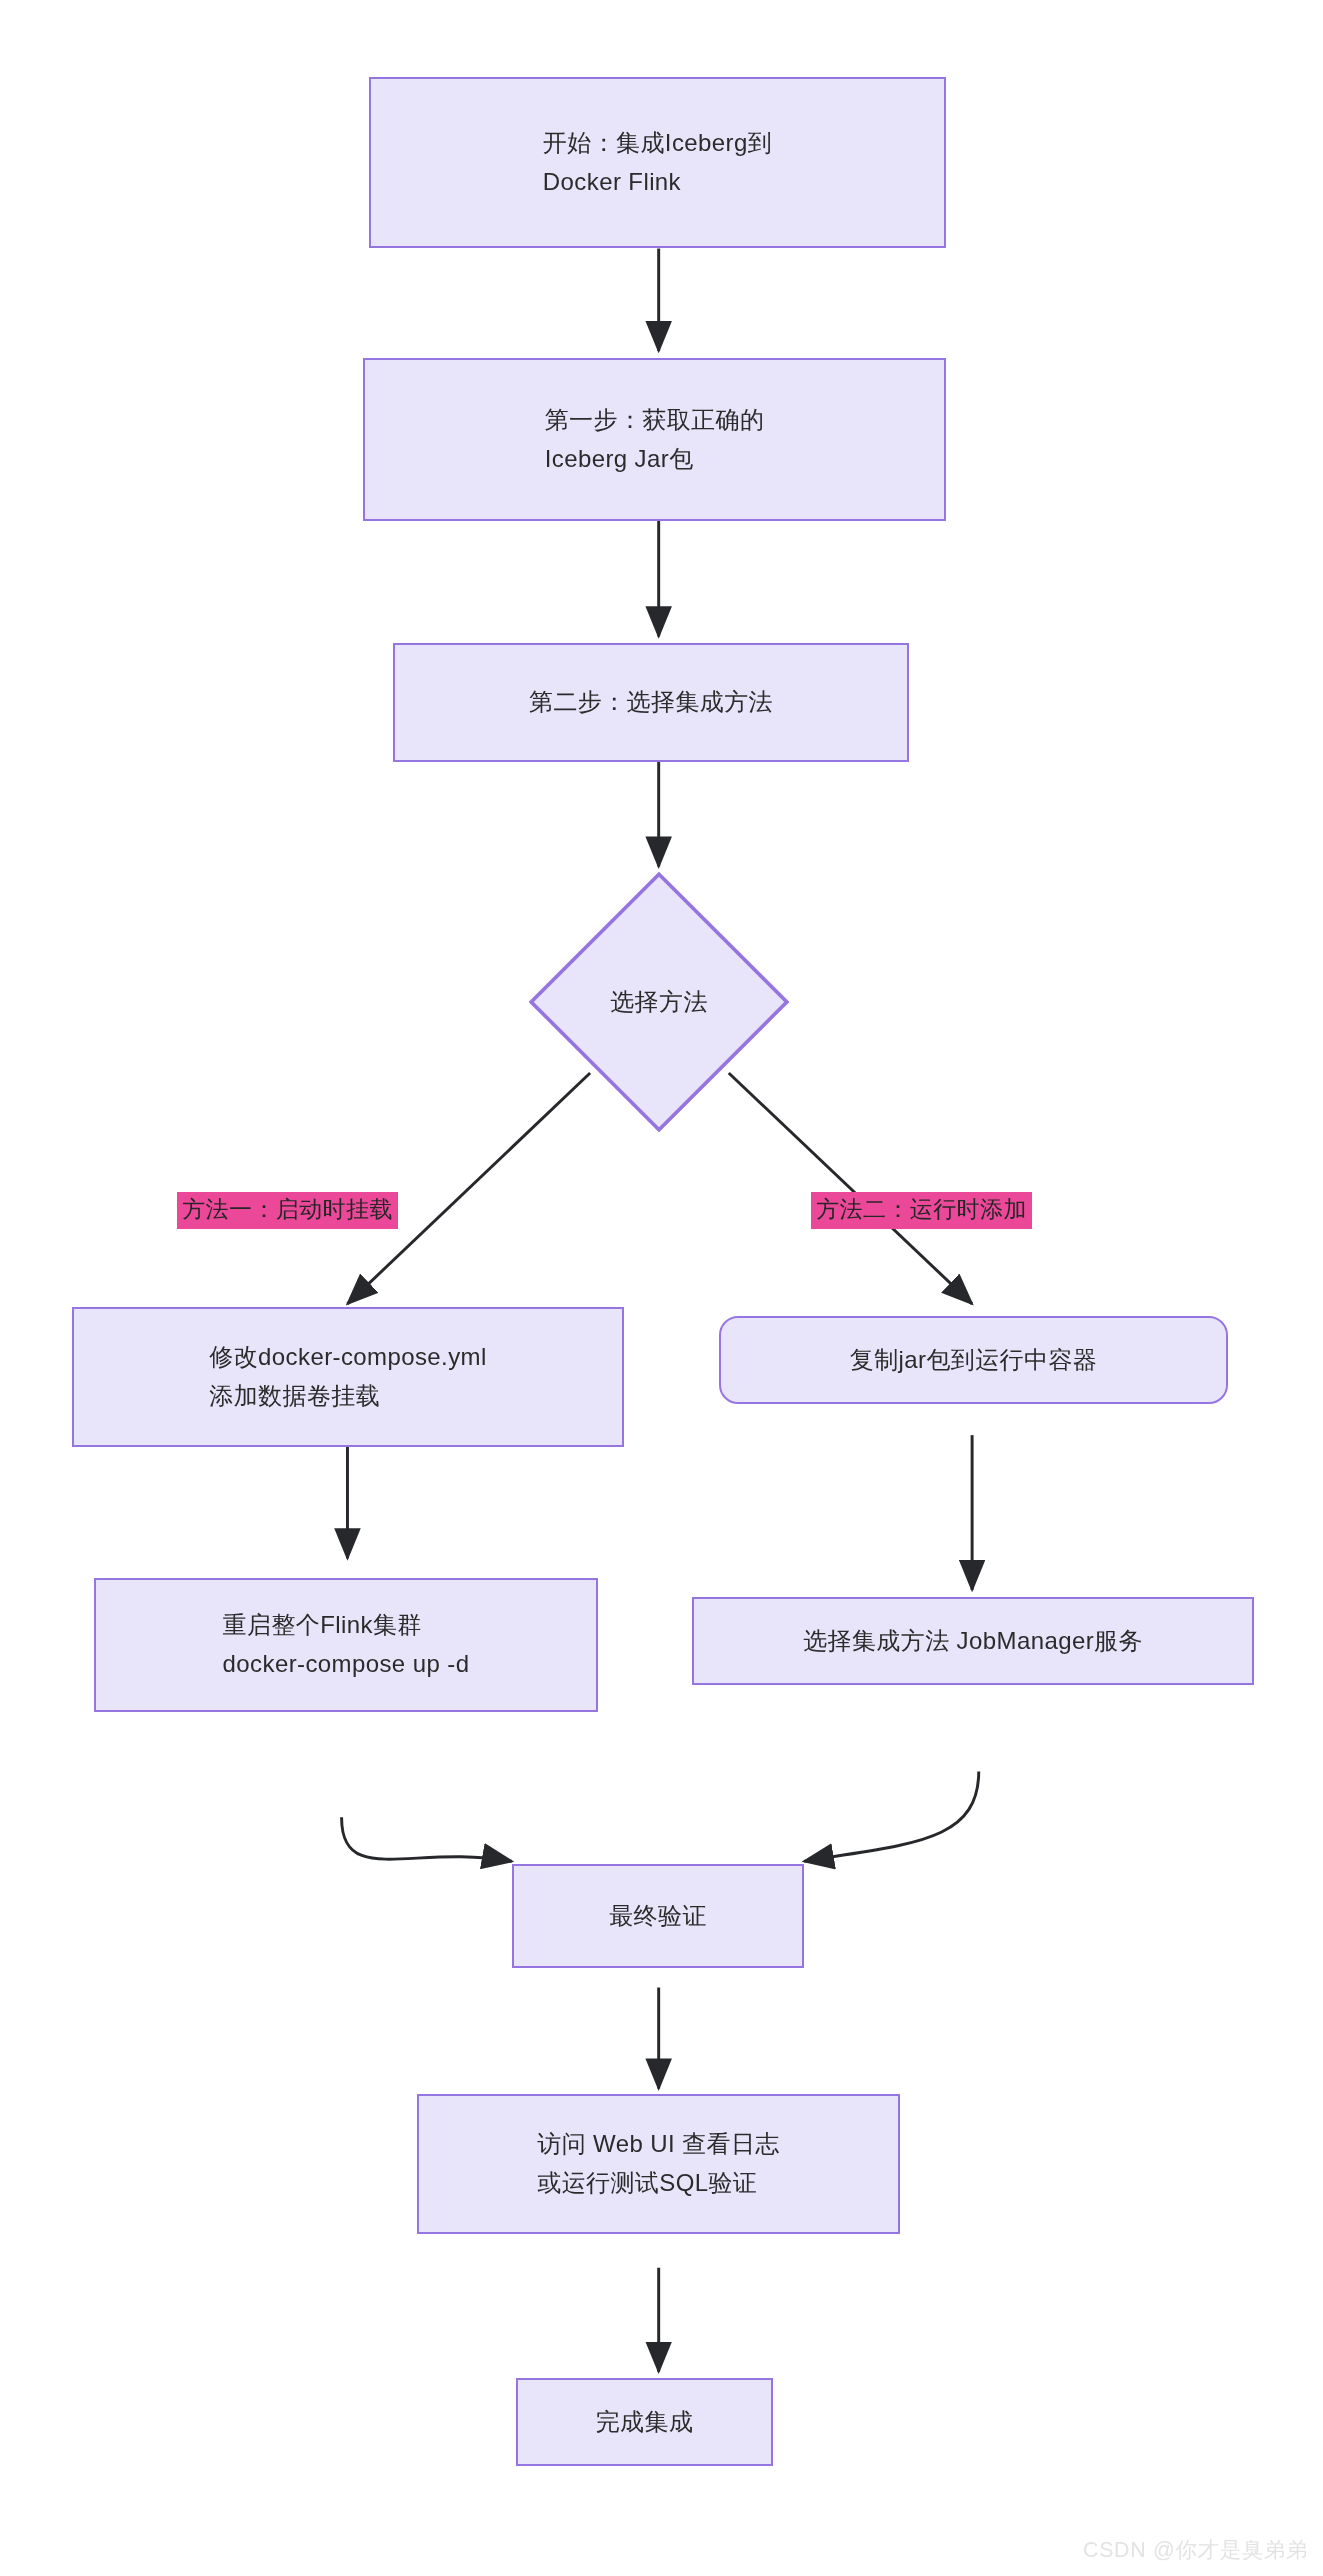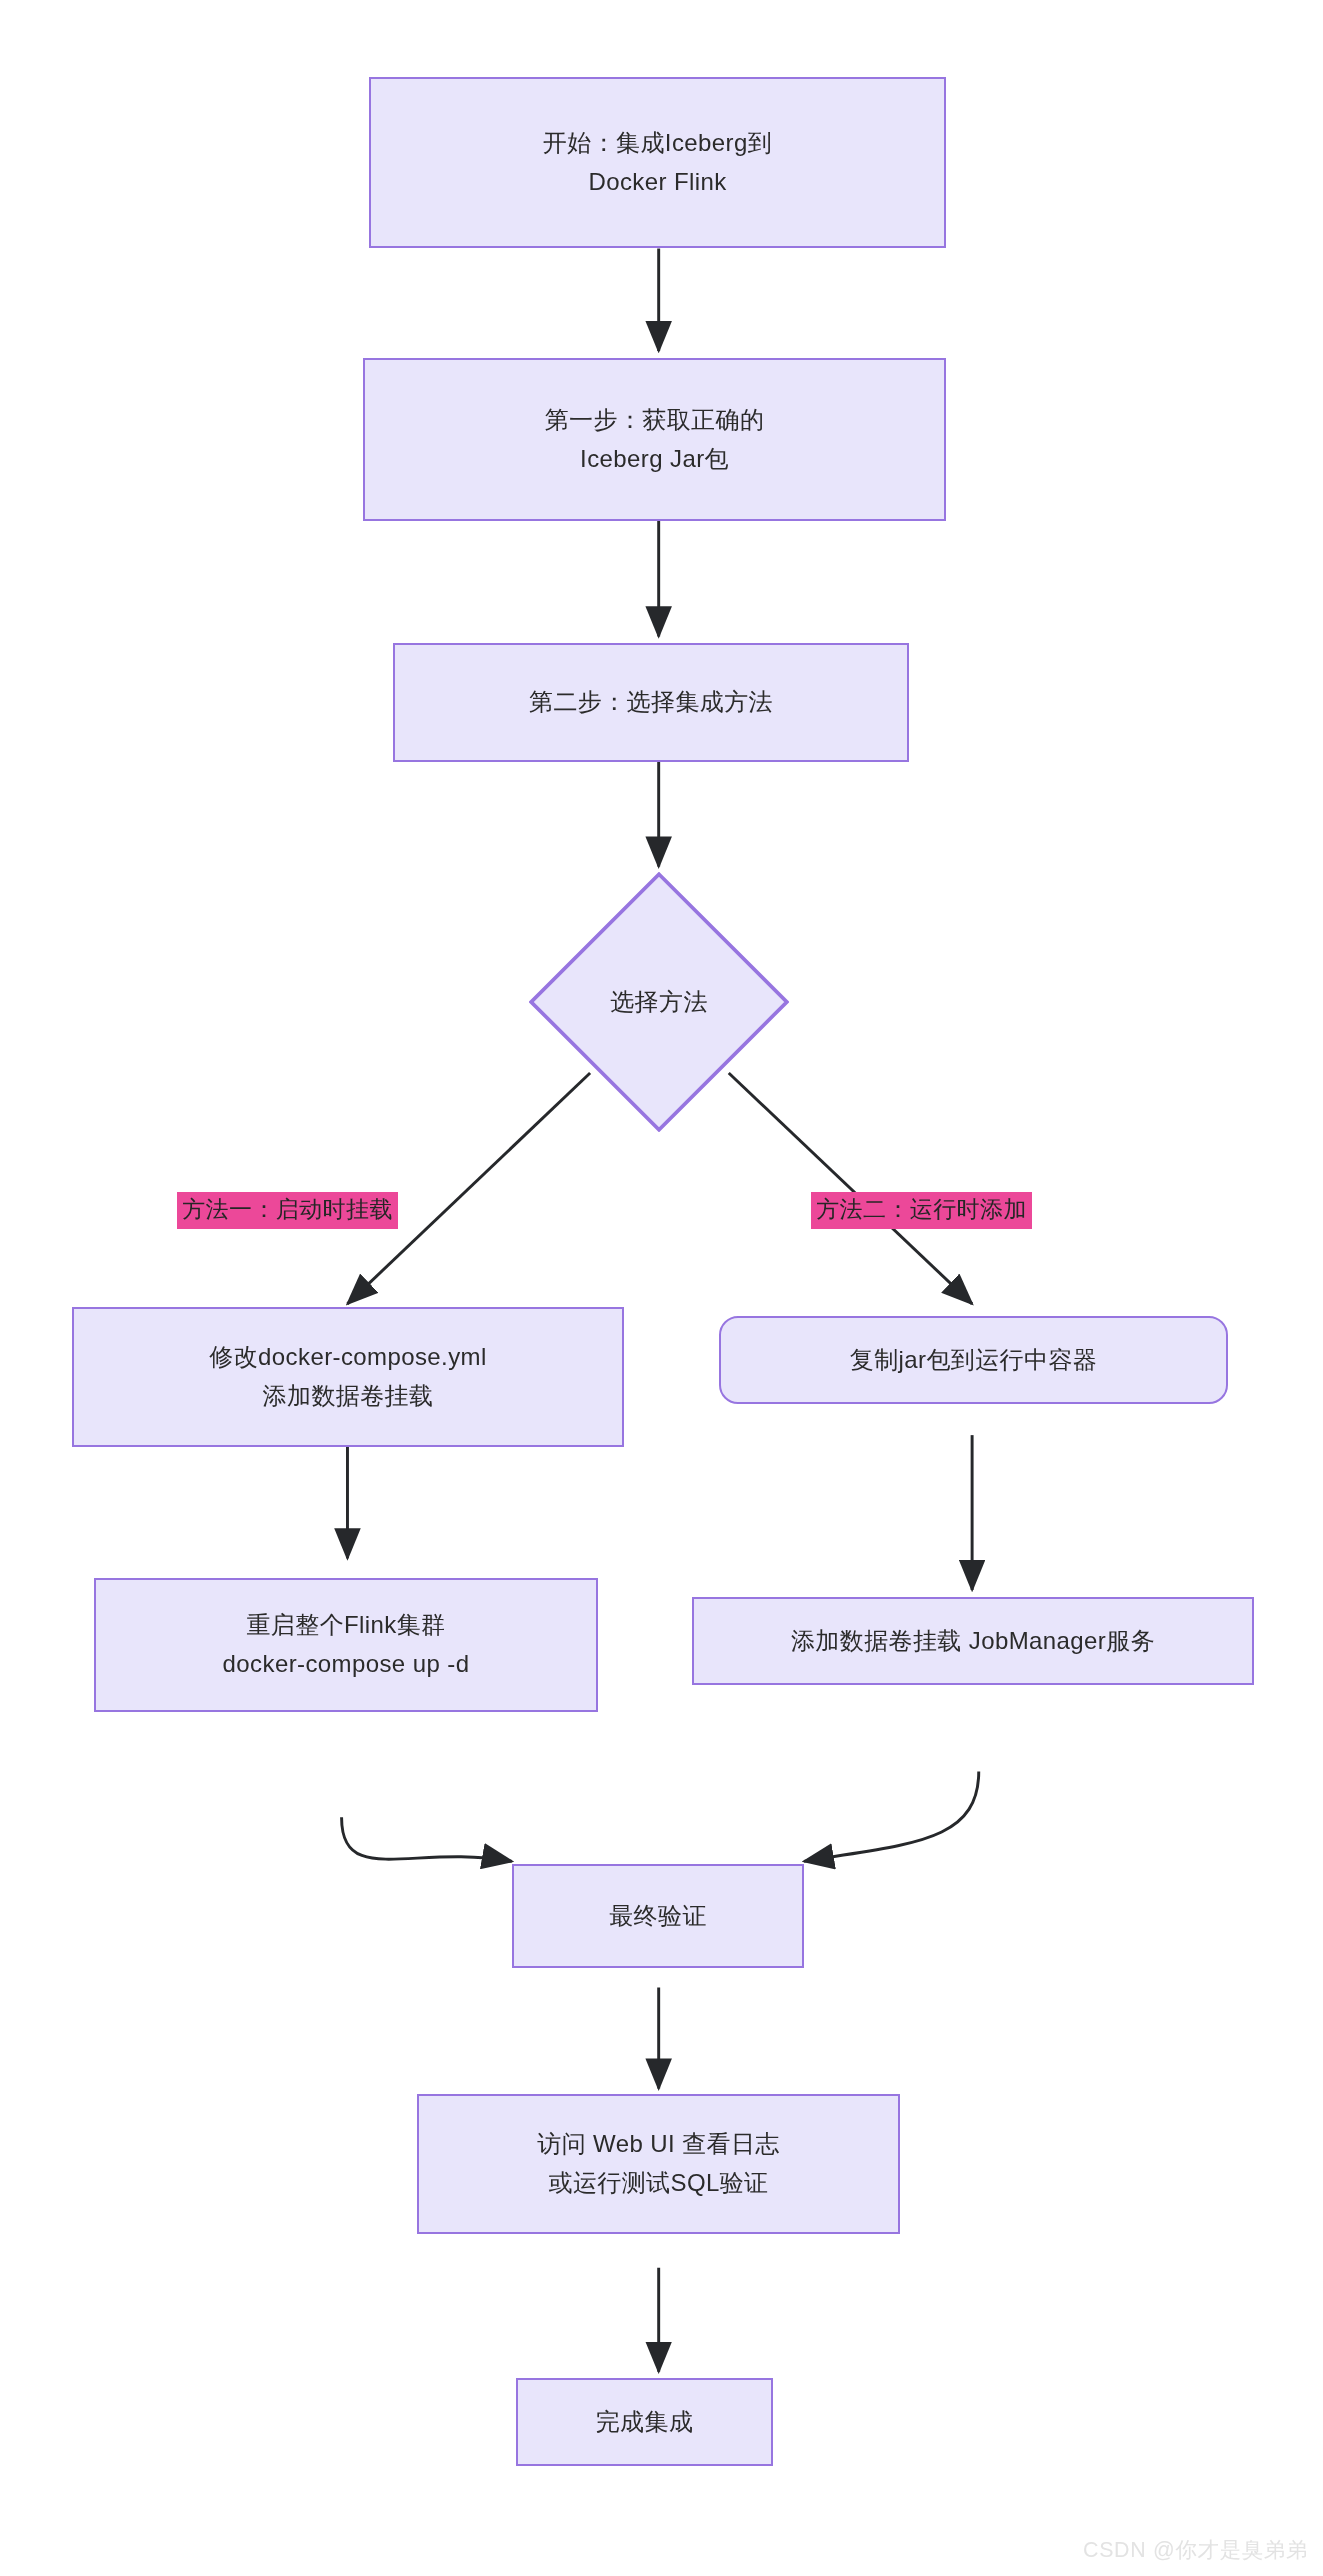--- a/index.html
+++ b/index.html
@@ -27,21 +27,21 @@
     pointer-events: none;
   }
   .node {
     position: absolute;
     box-sizing: border-box;
     background: #e8e5fb;
     border: 2.2px solid #9775e0;
     display: flex;
     align-items: center;
     justify-content: center;
-    text-align: center;
+    text-align: left;
     color: #2b2b2b;
     font-size: 24px;
     line-height: 1.62;
     white-space: pre-line;
     letter-spacing: 0.4px;
   }
   .node.decision {
     background: transparent;
     border: none;
     font-size: 24px;
@@ -170,21 +170,21 @@
   <div class="node" style="left:719px; top:1316px; width:509px; height:88px;border-radius:19px;">
     <span>复制jar包到运行中容器</span>
   </div>
 
   <div class="node" style="left:94px; top:1578px; width:504px; height:134px;">
     <span>重启整个Flink集群
 docker-compose up -d</span>
   </div>
 
   <div class="node" style="left:692px; top:1597px; width:562px; height:88px;">
-    <span>添加数据卷挂载 JobManager服务</span>
+    <span>选择集成方法 JobManager服务</span>
   </div>
 
   <div class="node" style="left:512px; top:1864px; width:292px; height:104px;">
     <span>最终验证</span>
   </div>
 
   <div class="node" style="left:516px; top:2378px; width:257px; height:88px;">
     <span>完成集成</span>
   </div>
 

